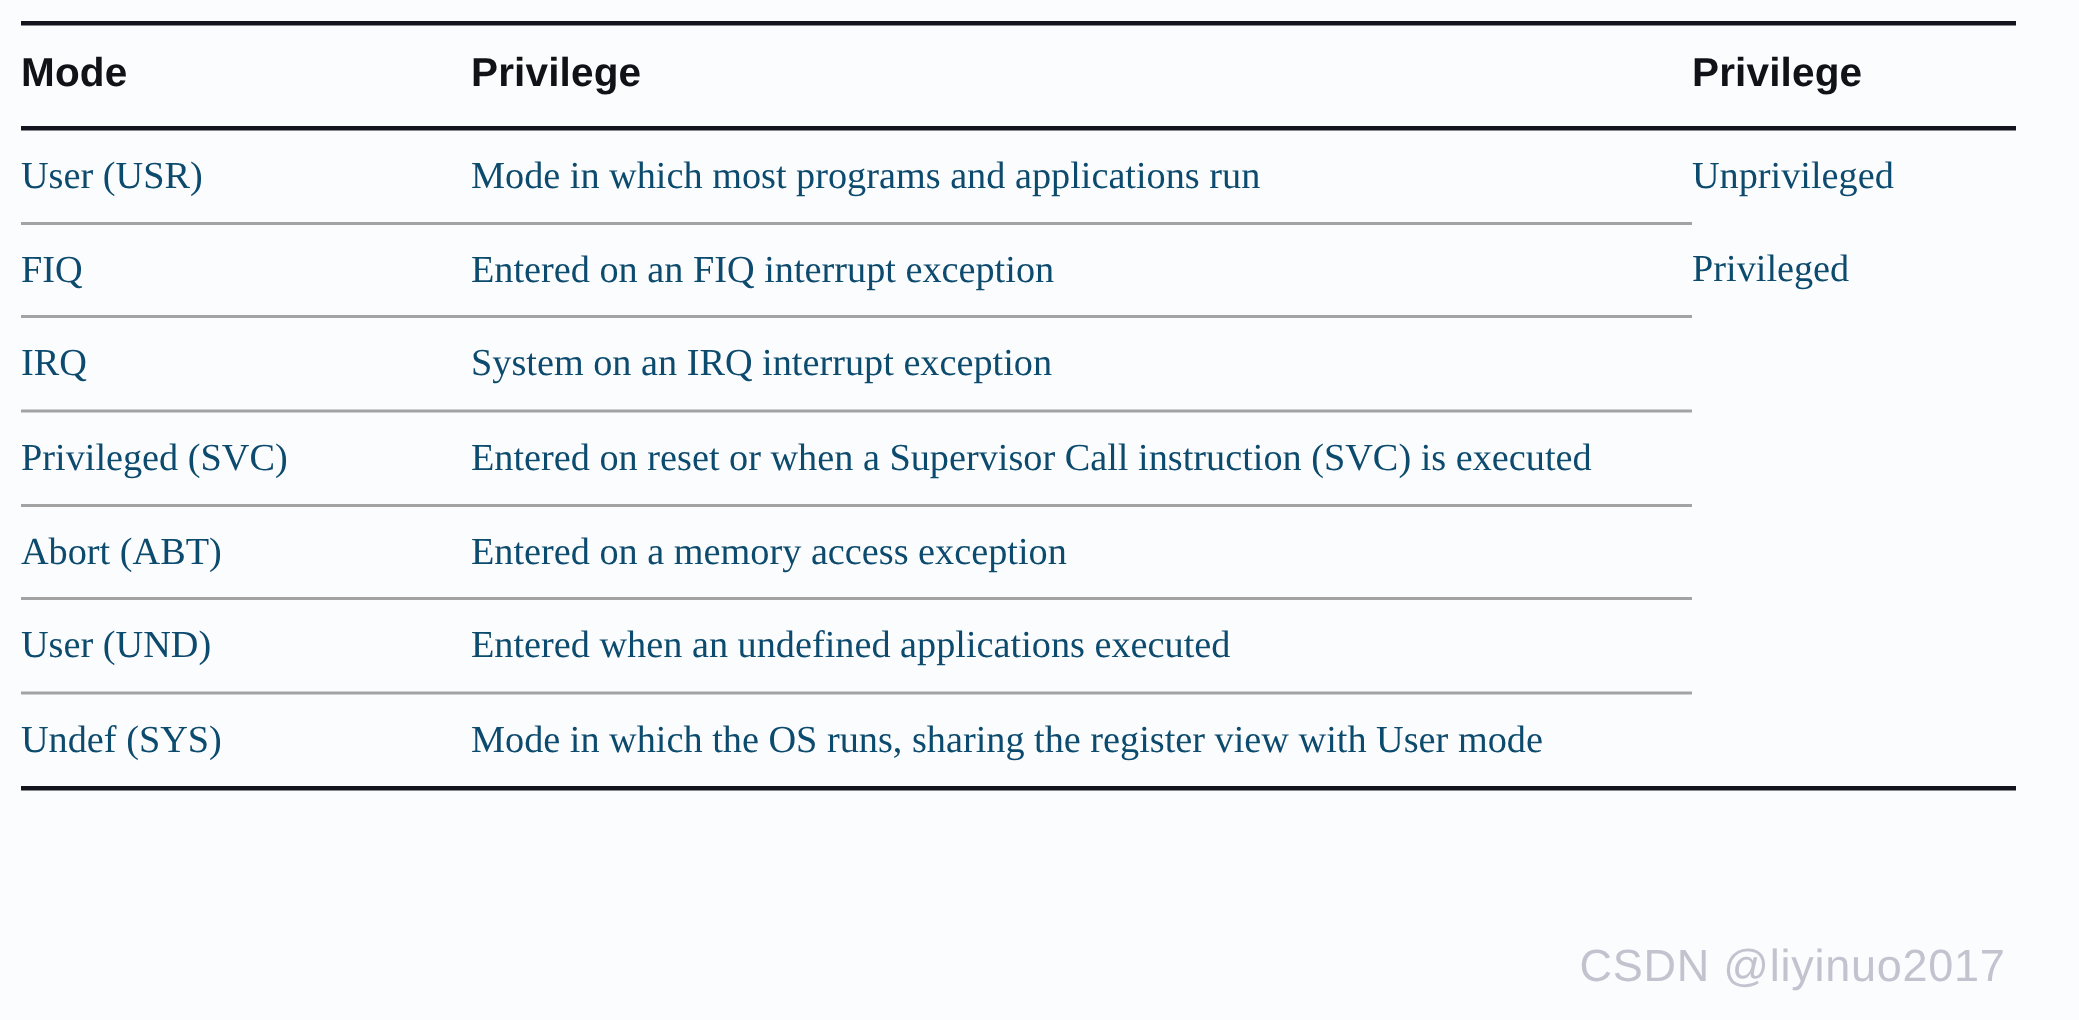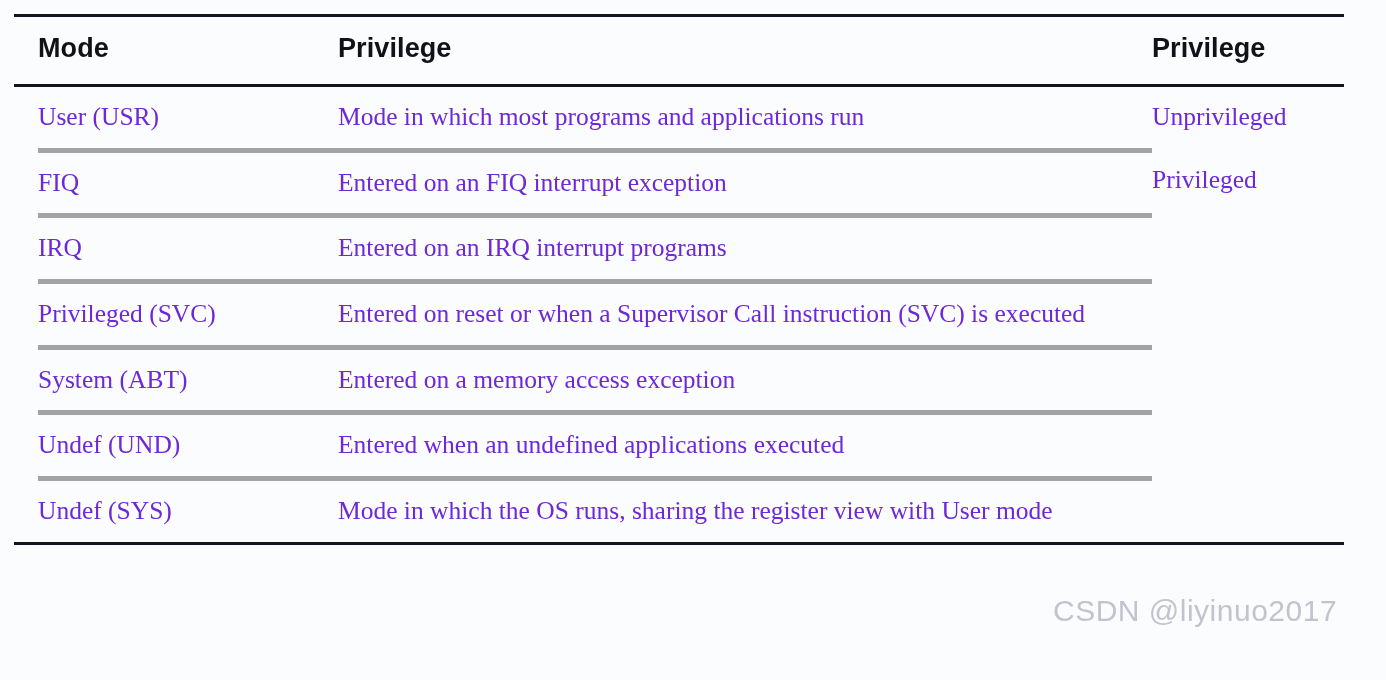--- a/index.html
+++ b/index.html
@@ -26,21 +26,20 @@
     position: absolute;
     left: 14px;
     top: 14px;
     width: 1330px;
   }
 
   table.modes {
     width: 1330px;
     border-collapse: collapse;
     table-layout: fixed;
-    margin-left: 24px;
   }
 
   col.c-mode     { width: 300px; }
   col.c-function { width: 814px; }
   col.c-priv     { width: 216px; }
 
   
   .rule-top {
     height: 3px;
     background: #14141e;
@@ -69,46 +68,46 @@
     letter-spacing: 0.1px;
   }
   th.h-mode     { padding-left: 19px; }
   th.h-function { padding-left: 19px; }
   th.h-priv     { padding-left: 19px; }
 
   
   table.modes td {
     font-family: "Liberation Serif", serif;
     font-size: 25.5px;
-    color: #6d28d9;
+    color: #0c4a6e;
     vertical-align: top;
     padding: 13px 0 14px 0;
     line-height: 1.32;
   }
   td.m-cell { padding-left: 19px; padding-right: 10px; }
   td.f-cell { padding-left: 19px; padding-right: 26px; }
   td.p-cell {
     padding-left: 19px;
     padding-right: 10px;
     vertical-align: middle;
   }
 
   
   tr.divided > td.m-cell,
   tr.divided > td.f-cell {
-    border-top: 5px solid #a3a3a3;
+    border-top: 2px solid #a3a3a3;
   }
 
   .priv-mid { padding-top: 0; padding-bottom: 0; }
 
   
   .watermark {
     position: absolute;
     left: 1053px;
-    top: 594px;
+    top: 628px;
     font-family: "Liberation Sans", sans-serif;
     font-size: 30px;
     color: #c2c3cf;
     letter-spacing: 0.5px;
     white-space: nowrap;
     user-select: none;
   }
 </style>
 </head>
 <body>
@@ -153,35 +152,35 @@
         </tr>
 
         <tr class="divided">
           <td class="m-cell">FIQ</td>
           <td class="f-cell">Entered on an FIQ interrupt exception</td>
           <td class="p-cell priv-mid" rowspan="6">Privileged</td>
         </tr>
 
         <tr class="divided">
           <td class="m-cell">IRQ</td>
-          <td class="f-cell">Entered on an IRQ interrupt programs</td>
+          <td class="f-cell">System on an IRQ interrupt exception</td>
         </tr>
 
         <tr class="divided">
           <td class="m-cell">Privileged (SVC)</td>
           <td class="f-cell">Entered on reset or when a Supervisor Call instruction (SVC) is executed</td>
         </tr>
 
         <tr class="divided">
-          <td class="m-cell">System (ABT)</td>
+          <td class="m-cell">Abort (ABT)</td>
           <td class="f-cell">Entered on a memory access exception</td>
         </tr>
 
         <tr class="divided">
-          <td class="m-cell">Undef (UND)</td>
+          <td class="m-cell">User (UND)</td>
           <td class="f-cell">Entered when an undefined applications executed</td>
         </tr>
 
         <tr class="divided">
           <td class="m-cell">Undef (SYS)</td>
           <td class="f-cell">Mode in which the OS runs, sharing the register view with User mode</td>
         </tr>
 
       </tbody>
     </table>

